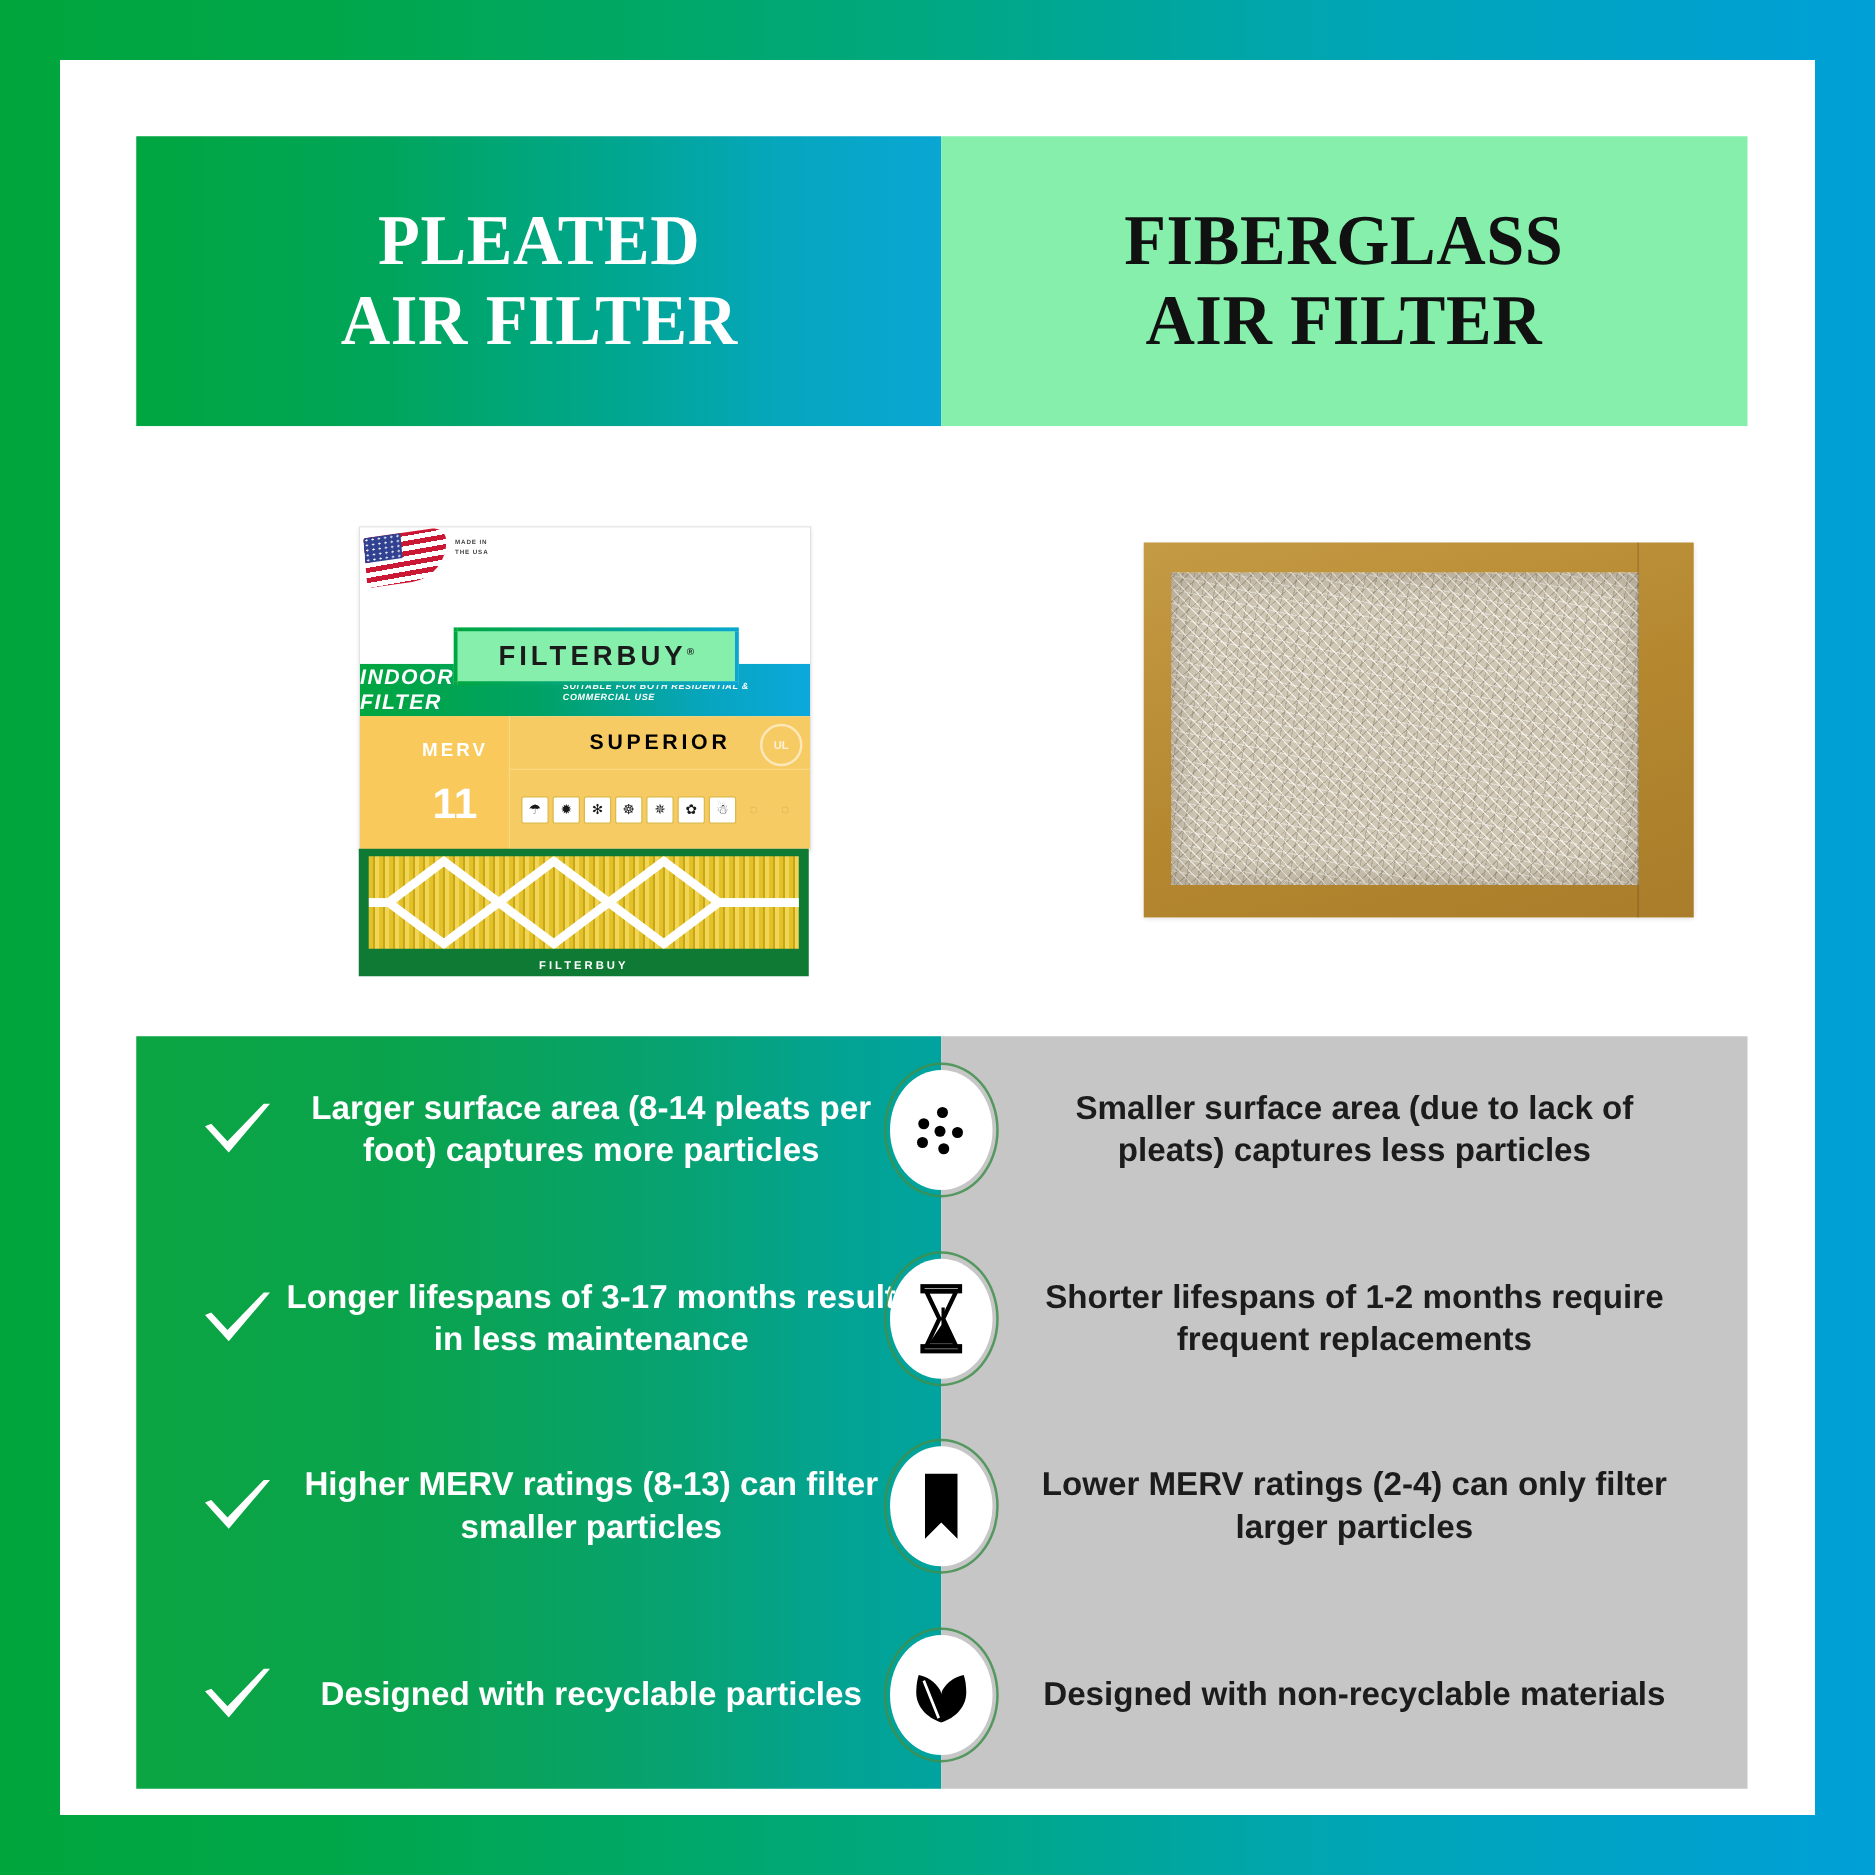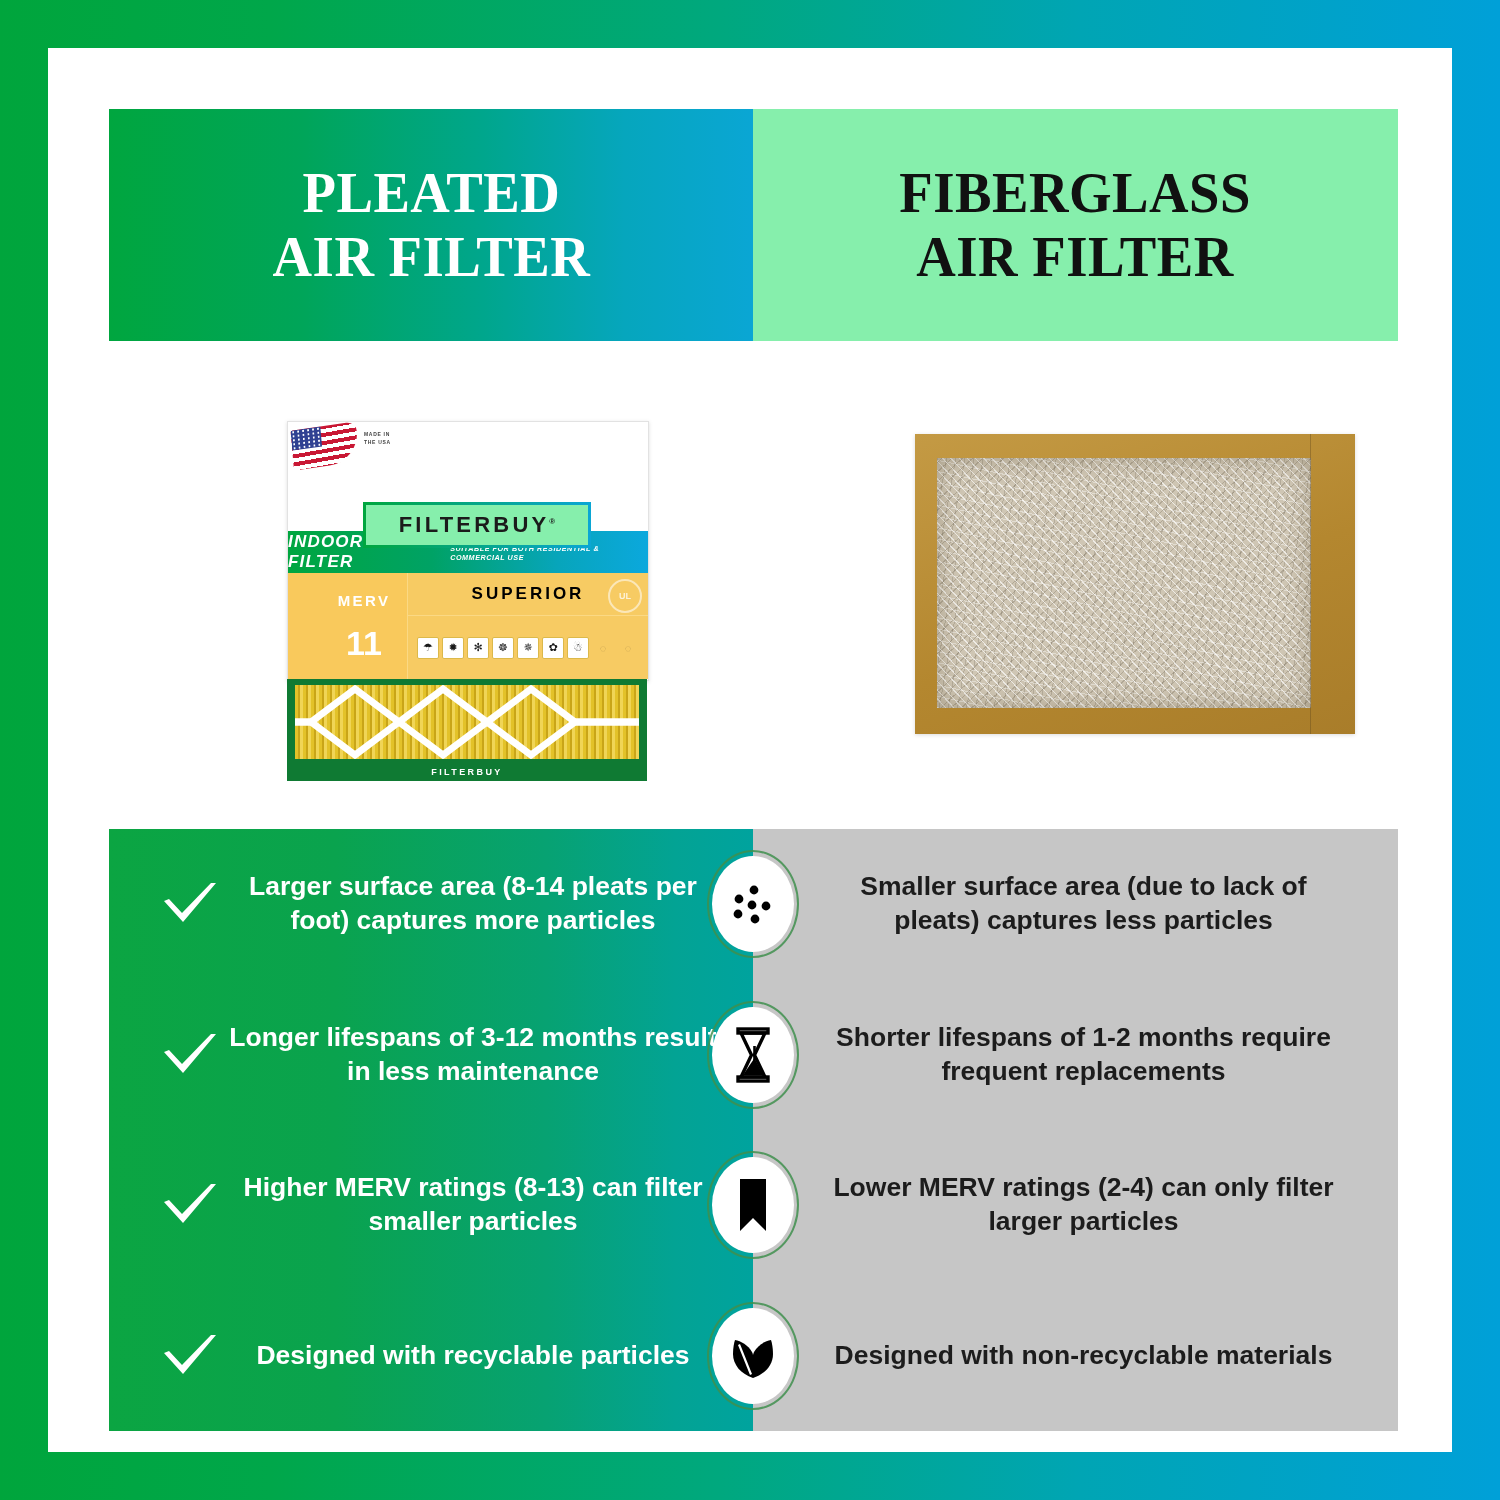--- a/index.html
+++ b/index.html
@@ -336,21 +336,21 @@
           </div>
         </div>
 
         <div class="row">
           <div class="cell-left">
             <div class="check">
               <svg viewBox="0 0 58 48" aria-hidden="true">
                 <path d="M3 21 L22 42 L55 3 L50 3 L21 33 L8 19 Z" fill="#ffffff"></path>
               </svg>
             </div>
-            <div class="txt-left">Longer lifespans of 3-12 months result in less maintenance</div>
+            <div class="txt-left">Longer lifespans of 3-17 months result in less maintenance</div>
           </div>
           <div class="cell-right">
             <div class="txt-right">Shorter lifespans of 1-2 months require frequent replacements</div>
           </div>
           <div class="medal">
             <div class="ring"></div>
             <div class="disc">
               <svg width="46" height="58" viewBox="0 0 46 58" aria-hidden="true">
                 <g fill="none" stroke="#000" stroke-width="3.4">
                   <rect x="8" y="3" width="30" height="4"></rect>

